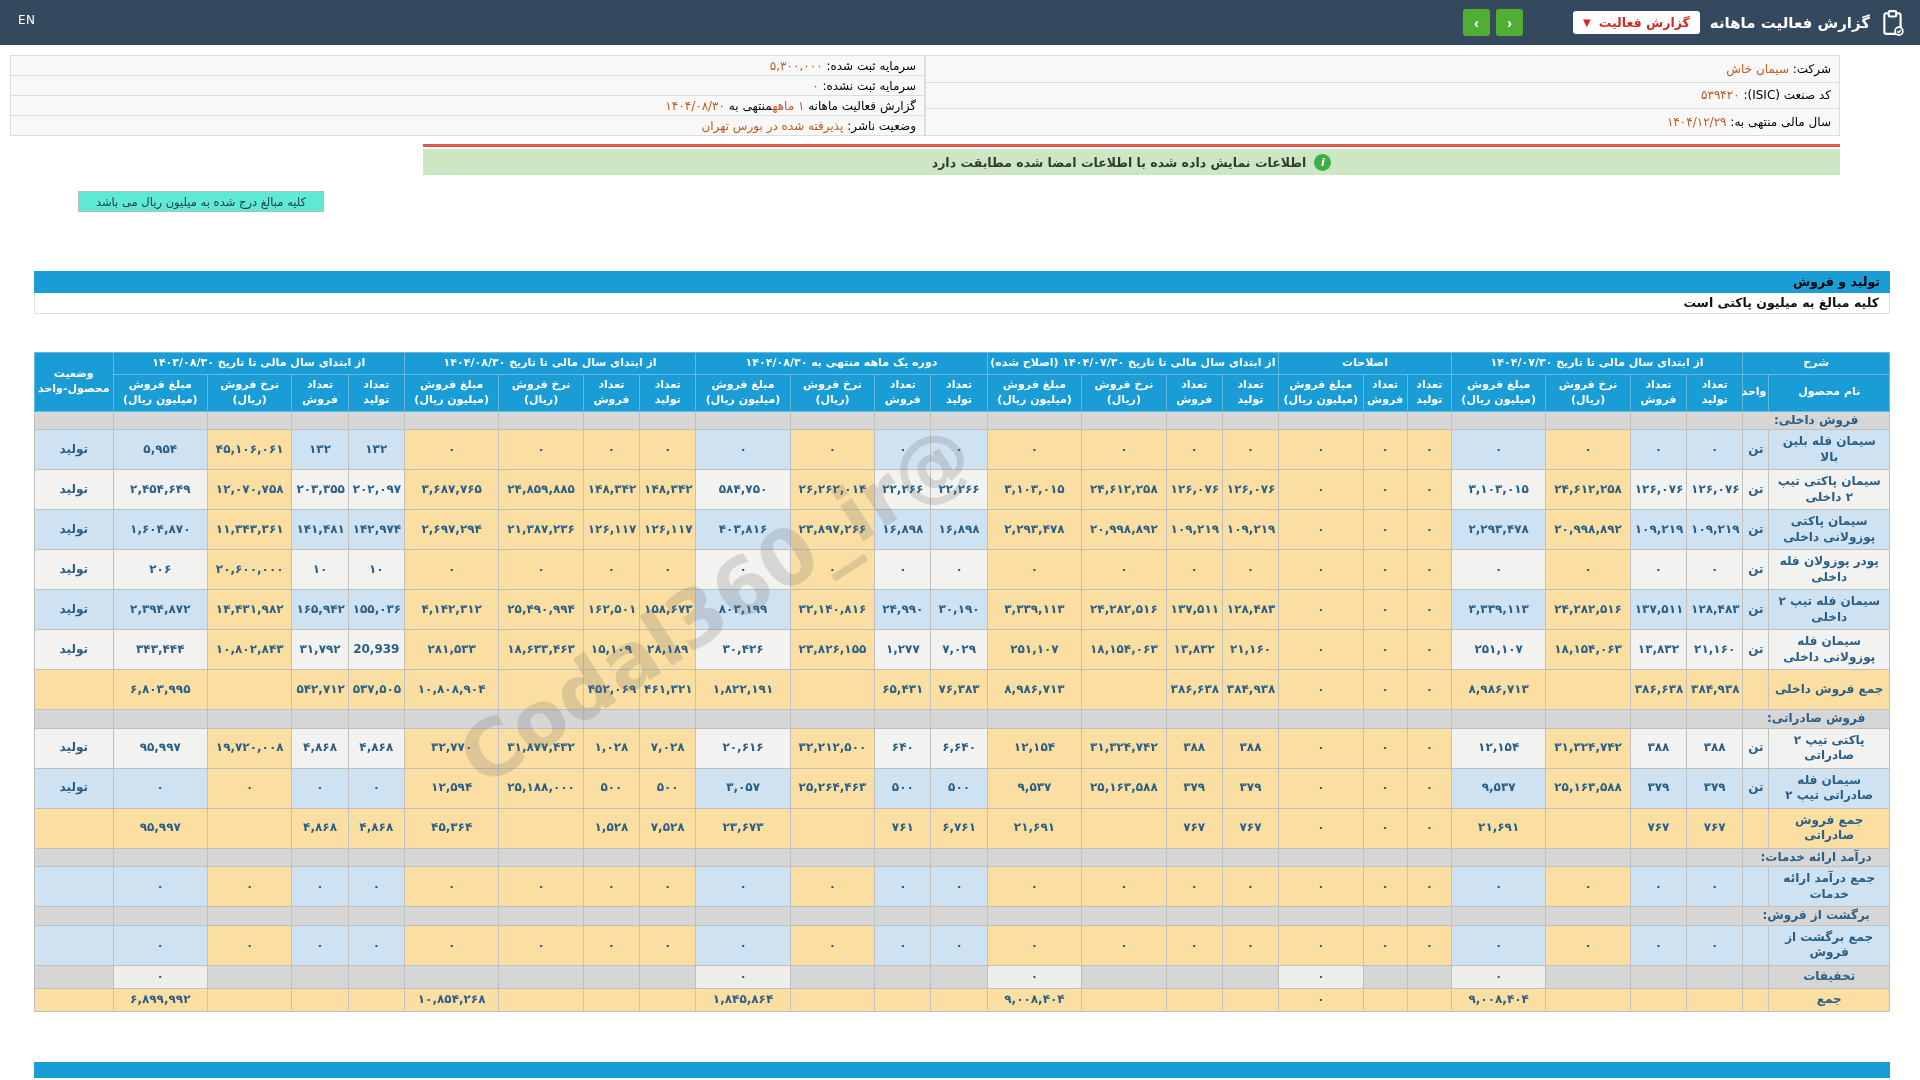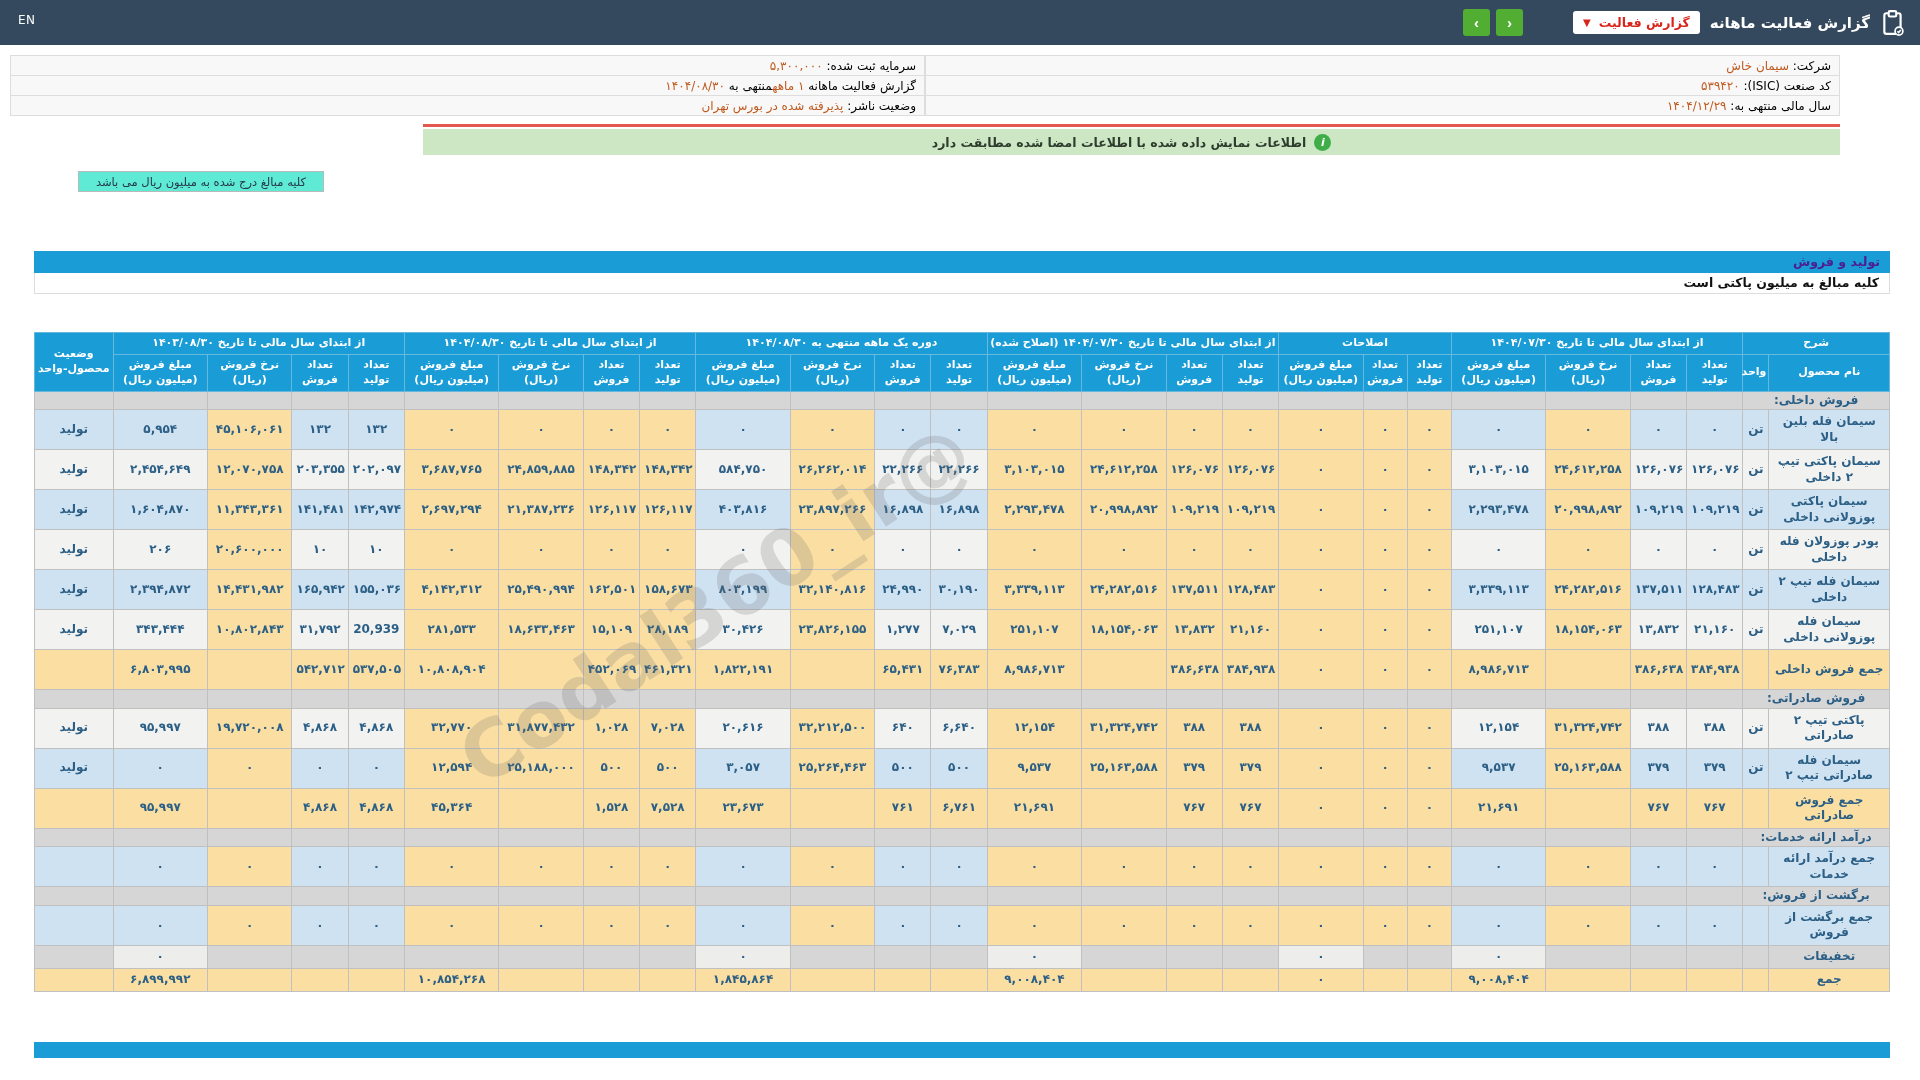--- a/index.html
+++ b/index.html
@@ -29,21 +29,21 @@
   .green-bar { width:1417px; margin-right:80px; background:#cde7c4; height:26px; display:flex; align-items:center;
     justify-content:center; gap:8px; font-size:12.5px; font-weight:bold; color:#2e3d2e; }
   .info-circ { width:17px; height:17px; background:#3fae49; border-radius:50%; color:#fff; font-size:11px;
     font-weight:bold; display:flex; align-items:center; justify-content:center; font-style:italic; }
   
   .note-box-row { position:relative; height:40px; }
   .note-box { position:absolute; left:78px; top:16px; width:246px; height:21px; border:1px solid #b9b9b9;
     display:flex; align-items:center; justify-content:center; font-size:11.5px; color:#26384a; background:#5eead4; }
   
   .main { width:1856px; margin:56px 0 0 0; margin-right:30px; position:relative; }
-  .blue-bar { background:#1a9cd6; color:#4c1d95; font-size:12.5px; font-weight:bold; padding:3px 10px 4px; }
+  .blue-bar { background:#1a9cd6; color:#000000; font-size:12.5px; font-weight:bold; padding:3px 10px 4px; }
   .table-note { border:1px solid #ddd; border-top:none; background:#fff; color:#111; font-size:12.5px;
     font-weight:bold; padding:2px 10px 3px; }
   
   .tbl-wrap { margin-top:38px; }
   table.big { width:1856px; border-collapse:collapse; table-layout:fixed; }
   table.big th { background:#1a9cd6; color:#fff; font-size:11px; font-weight:bold; border:1px solid #66b9dd;
     padding:3px 2px; line-height:1.35; }
   table.big td { border:1px solid #c0c0c0; font-size:12px; font-weight:bold; color:#2b5f86; padding:3px 4px;
     text-align:center; vertical-align:middle; line-height:1.3; }
   td.num { direction:ltr; unicode-bidi:embed; }
@@ -101,20 +101,23 @@
           <td><span class="i-label">سال مالی منتهی به: </span><span class="i-val">۱۴۰۴/۱۲/۲۹</span></td>
         </tr>
       </tbody>
     </table>
   <table class="info-col">
       <tbody id="info-left">
         <tr>
           <td><span class="i-label">سرمایه ثبت شده: </span><span class="i-val">۵,۳۰۰,۰۰۰</span></td>
         </tr>
         <tr>
+          <td><span class="i-label">سرمایه ثبت نشده: </span><span class="i-val">۰</span></td>
+        </tr>
+        <tr>
           <td><span class="i-label">گزارش فعالیت ماهانه </span><span class="i-val">۱ ماهه</span><span class="i-label">منتهی به </span><span class="i-val">۱۴۰۴/۰۸/۳۰</span></td>
         </tr>
         <tr>
           <td><span class="i-label">وضعیت ناشر: </span><span class="i-val">پذیرفته شده در بورس تهران</span></td>
         </tr>
       </tbody>
     </table>
 </div>
 
 <div class="red-line"></div>

